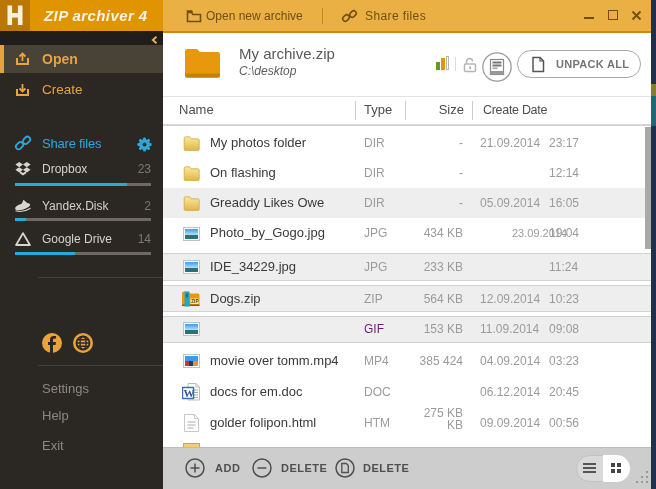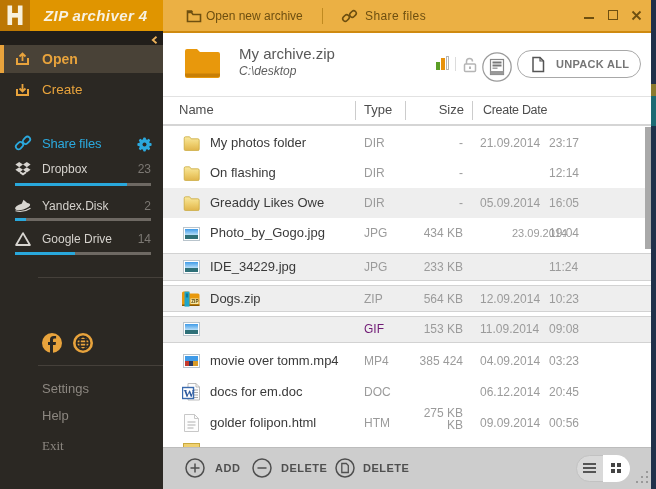--- a/index.html
+++ b/index.html
@@ -133,21 +133,21 @@
     <circle cx="10" cy="10" r="10" fill="#e8a33c"></circle>
     <circle cx="10" cy="10" r="6.5" fill="none" stroke="#2b2823" stroke-width="1.8"></circle>
     <ellipse cx="10" cy="10" rx="3" ry="6.5" fill="none" stroke="#2b2823" stroke-width="1.4"></ellipse>
     <path d="M3.5 10 h13 M4.5 6.8 h11 M4.5 13.2 h11" stroke="#2b2823" stroke-width="1.4" fill="none"></path>
   </svg>
 
   <div class="abs" style="left:38px;top:365px;width:125px;height:1px;background:#45403a;"></div>
 
   <div class="abs" style="left:42px;top:381px;height:16px;line-height:16px;color:#8c8780;font-size:13px;">Settings</div>
   <div class="abs" style="left:42px;top:408px;height:16px;line-height:16px;color:#8c8780;font-size:13px;">Help</div>
-  <div class="abs" style="left:42px;top:438px;height:16px;line-height:16px;color:#8c8780;font-size:13px;font-family:Liberation Serif, serif;">Exit</div>
+  <div class="abs" style="left:42px;top:438px;height:16px;line-height:16px;color:#8c8780;font-size:13px;">Exit</div>
 
   <svg class="abs" style="left:183px;top:46px;" width="39" height="33" viewBox="0 0 39 33">
     <path d="M2 5 q0-2 2-2 h10 l3 3 h18 q2 0 2 2 v22 q0 2-2 2 H4 q-2 0-2-2 z" fill="#e8980c"></path>
     <path d="M2 29 q0 2 2 2 h31 q2 0 2-2 v-1.5 H2 z" fill="#c87f06"></path>
   </svg>
   <div class="abs" style="left:239px;top:45px;height:17px;line-height:17px;color:#595959;font-size:15px;">My archive.zip</div>
   <div class="abs" style="left:239px;top:64px;height:14px;line-height:14px;color:#5e5e5e;font-size:12px;font-style:italic;">C:\desktop</div>
 
   <div class="abs" style="left:436px;top:62px;width:4px;height:8px;background:#5b9e26;"></div>
   <div class="abs" style="left:441px;top:58px;width:4px;height:12px;background:#e8920c;"></div>

